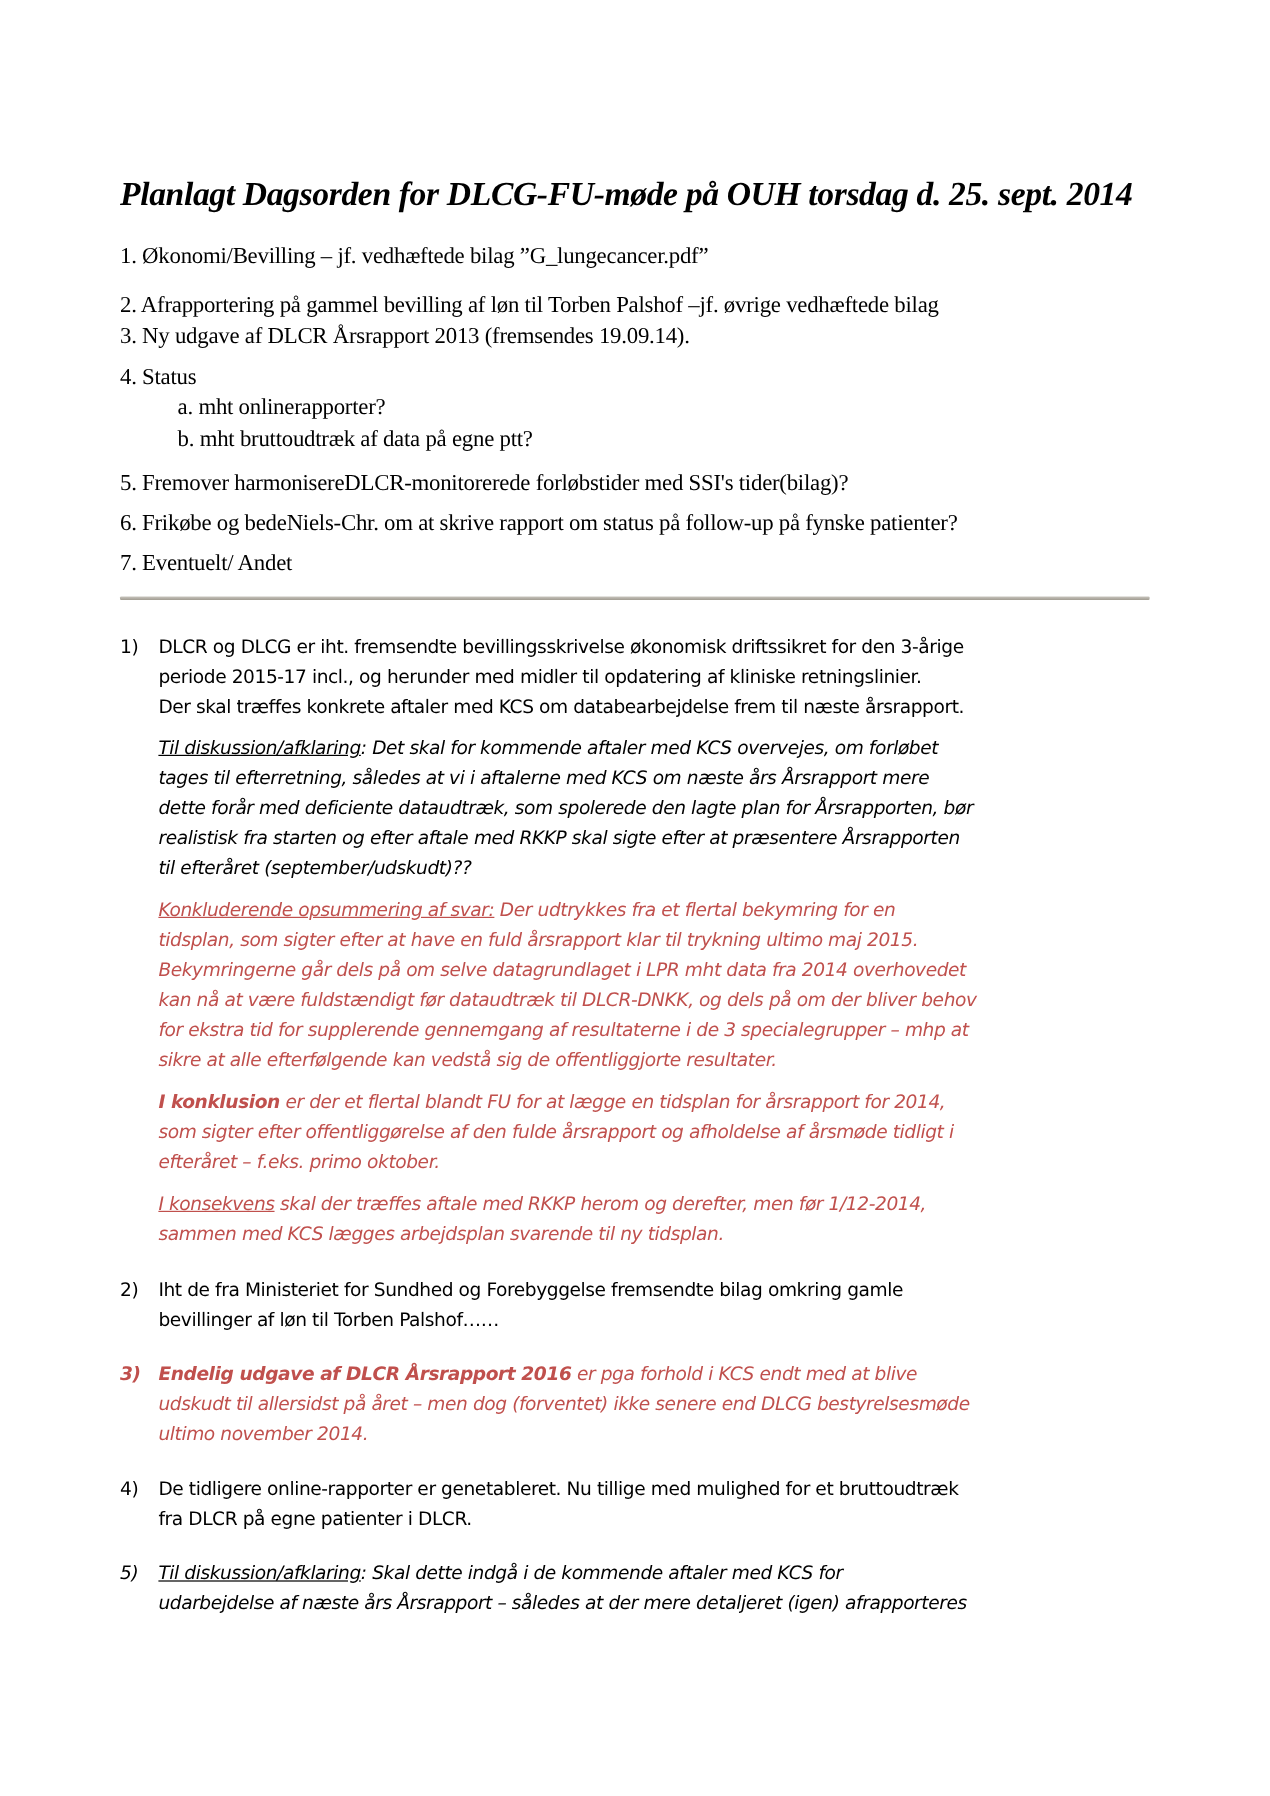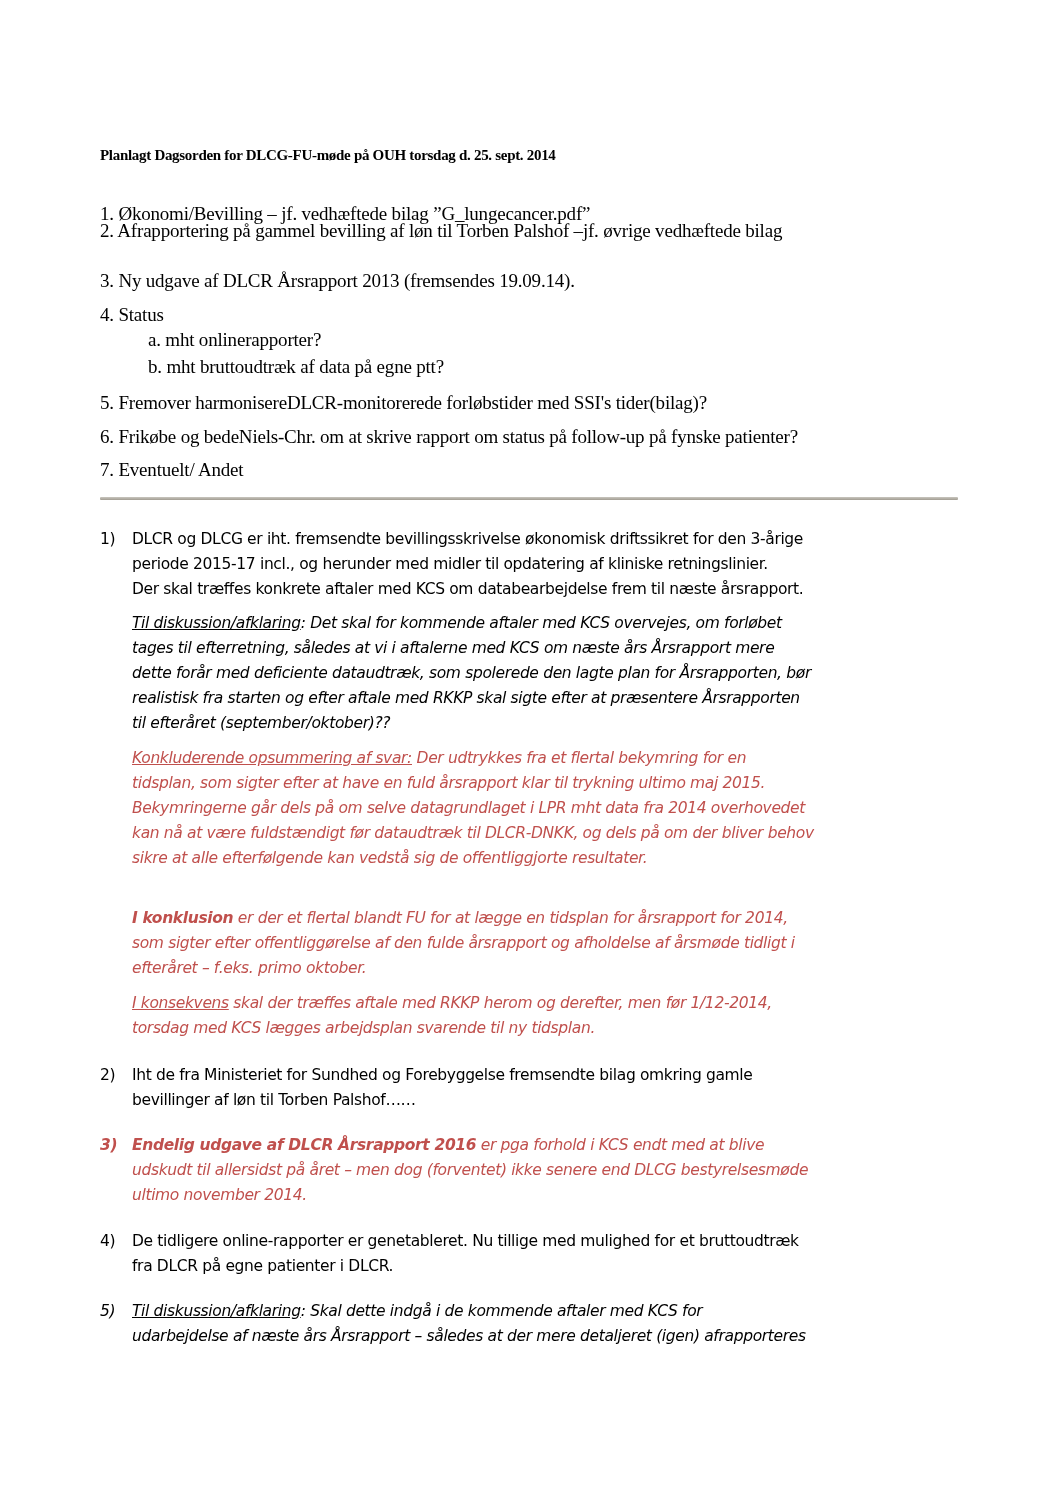--- a/index.html
+++ b/index.html
@@ -1,21 +1,21 @@
 <!DOCTYPE html>
 <html><head>
 <meta charset="utf-8">
 <style>
   html, body { margin: 0; padding: 0; background: #ffffff; }
   body { width: 1058px; height: 1497px; position: relative; overflow: hidden; }
   .page { position: absolute; left: 0; top: 0; width: 1058px; height: 1497px; }
   .title {
     position: absolute; left: 100px; top: 147px;
     font-family: "Liberation Serif", serif; font-weight: bold;
-    font-size: 15px; color: #000; letter-spacing: -0.3px; white-space: nowrap;
+    font-size: 28px; color: #000; letter-spacing: -0.3px; white-space: nowrap; font-style: italic;
   }
   .agenda { position: absolute; left: 100px; font-family: "Liberation Serif", serif;
     font-size: 19px; color: #000; white-space: nowrap; letter-spacing: -0.2px; }
   .agenda.sub { left: 148px; }
   .rule {
     position: absolute; left: 100px; top: 497px; width: 858px; height: 3px;
     background: linear-gradient(#c9c6bf, #a19c91); border-radius: 1px;
   }
   .sans { font-family: "DejaVu Sans", sans-serif; font-size: 15.5px; line-height: 25px; letter-spacing: -0.35px; }
   .block { position: absolute; left: 100px; width: 870px; }
@@ -29,21 +29,21 @@
   .line { display: block; white-space: nowrap; }
 </style>
 </head>
 <body>
 
 <div class="page">
 
   <div class="title">Planlagt Dagsorden for DLCG-FU-møde på OUH torsdag d. 25. sept. 2014</div>
 
   <div class="agenda" style="top:203px">1. Økonomi/Bevilling – jf. vedhæftede bilag ”G_lungecancer.pdf”</div>
-  <div class="agenda" style="top:220px">2. Afrapportering på gammel bevilling af løn til Torben Palshof –jf. øvrige vedhæftede bilag</div>
+  <div class="agenda" style="top:244px">2. Afrapportering på gammel bevilling af løn til Torben Palshof –jf. øvrige vedhæftede bilag</div>
   <div class="agenda" style="top:270px">3. Ny udgave af DLCR Årsrapport 2013 (fremsendes 19.09.14).</div>
   <div class="agenda" style="top:304px">4. Status</div>
   <div class="agenda sub" style="top:329px">a. mht onlinerapporter?</div>
   <div class="agenda sub" style="top:356px">b. mht bruttoudtræk af data på egne ptt?</div>
   <div class="agenda" style="top:392px">5. Fremover harmonisereDLCR-monitorerede forløbstider med SSI's tider(bilag)?</div>
   <div class="agenda" style="top:426px">6. Frikøbe og bedeNiels-Chr. om at skrive rapport om status på follow-up på fynske patienter?</div>
   <div class="agenda" style="top:459px">7. Eventuelt/ Andet</div>
 
   <div class="rule"></div>
 
@@ -54,40 +54,41 @@
       <span class="line">periode 2015-17 incl., og herunder med midler til opdatering af kliniske retningslinier.</span>
       <span class="line">Der skal træffes konkrete aftaler med KCS om databearbejdelse frem til næste årsrapport.</span>
     </div>
   </div>
 
   <div class="para sans ital" style="top:611px;">
     <span class="line"><span class="bu">Til diskussion/afklaring</span><span>: Det skal for kommende aftaler med KCS overvejes, om forløbet</span></span>
     <span class="line">tages til efterretning, således at vi i aftalerne med KCS om næste års Årsrapport mere</span>
     <span class="line">dette forår med deficiente dataudtræk, som spolerede den lagte plan for Årsrapporten, bør</span>
     <span class="line">realistisk fra starten og efter aftale med RKKP skal sigte efter at præsentere Årsrapporten</span>
-    <span class="line">til efteråret (september/oktober)??</span>
+    <span class="line">til efteråret (september/udskudt)??</span>
   </div>
 
   <div class="para sans ital red" style="top:746px;">
     <span class="line"><span class="bu">Konkluderende opsummering af svar:</span><span> Der udtrykkes fra et flertal bekymring for en</span></span>
     <span class="line">tidsplan, som sigter efter at have en fuld årsrapport klar til trykning ultimo maj 2015.</span>
     <span class="line">Bekymringerne går dels på om selve datagrundlaget i LPR mht data fra 2014 overhovedet</span>
     <span class="line">kan nå at være fuldstændigt før dataudtræk til DLCR-DNKK, og dels på om der bliver behov</span>
+    <span class="line">for ekstra tid for supplerende gennemgang af resultaterne i de 3 specialegrupper – mhp at</span>
     <span class="line">sikre at alle efterfølgende kan vedstå sig de offentliggjorte resultater.</span>
   </div>
 
   <div class="para sans ital red" style="top:906px;">
     <span class="line"><span class="b">I konklusion</span><span> er der et flertal blandt FU for at lægge en tidsplan for årsrapport for 2014,</span></span>
     <span class="line">som sigter efter offentliggørelse af den fulde årsrapport og afholdelse af årsmøde tidligt i</span>
     <span class="line">efteråret – f.eks. primo oktober.</span>
   </div>
 
   <div class="para sans ital red" style="top:991px;">
     <span class="line"><span class="bu">I konsekvens</span><span> skal der træffes aftale med RKKP herom og derefter, men før 1/12-2014,</span></span>
-    <span class="line">torsdag med KCS lægges arbejdsplan svarende til ny tidsplan.</span>
+    <span class="line">sammen med KCS lægges arbejdsplan svarende til ny tidsplan.</span>
   </div>
 
   <div class="block sans" style="top:1063px; height:55px;">
     <span class="num">2)</span>
     <div class="body-text">
       <span class="line">Iht de fra Ministeriet for Sundhed og Forebyggelse fremsendte bilag omkring gamle</span>
       <span class="line">bevillinger af løn til Torben Palshof……</span>
     </div>
   </div>
 

